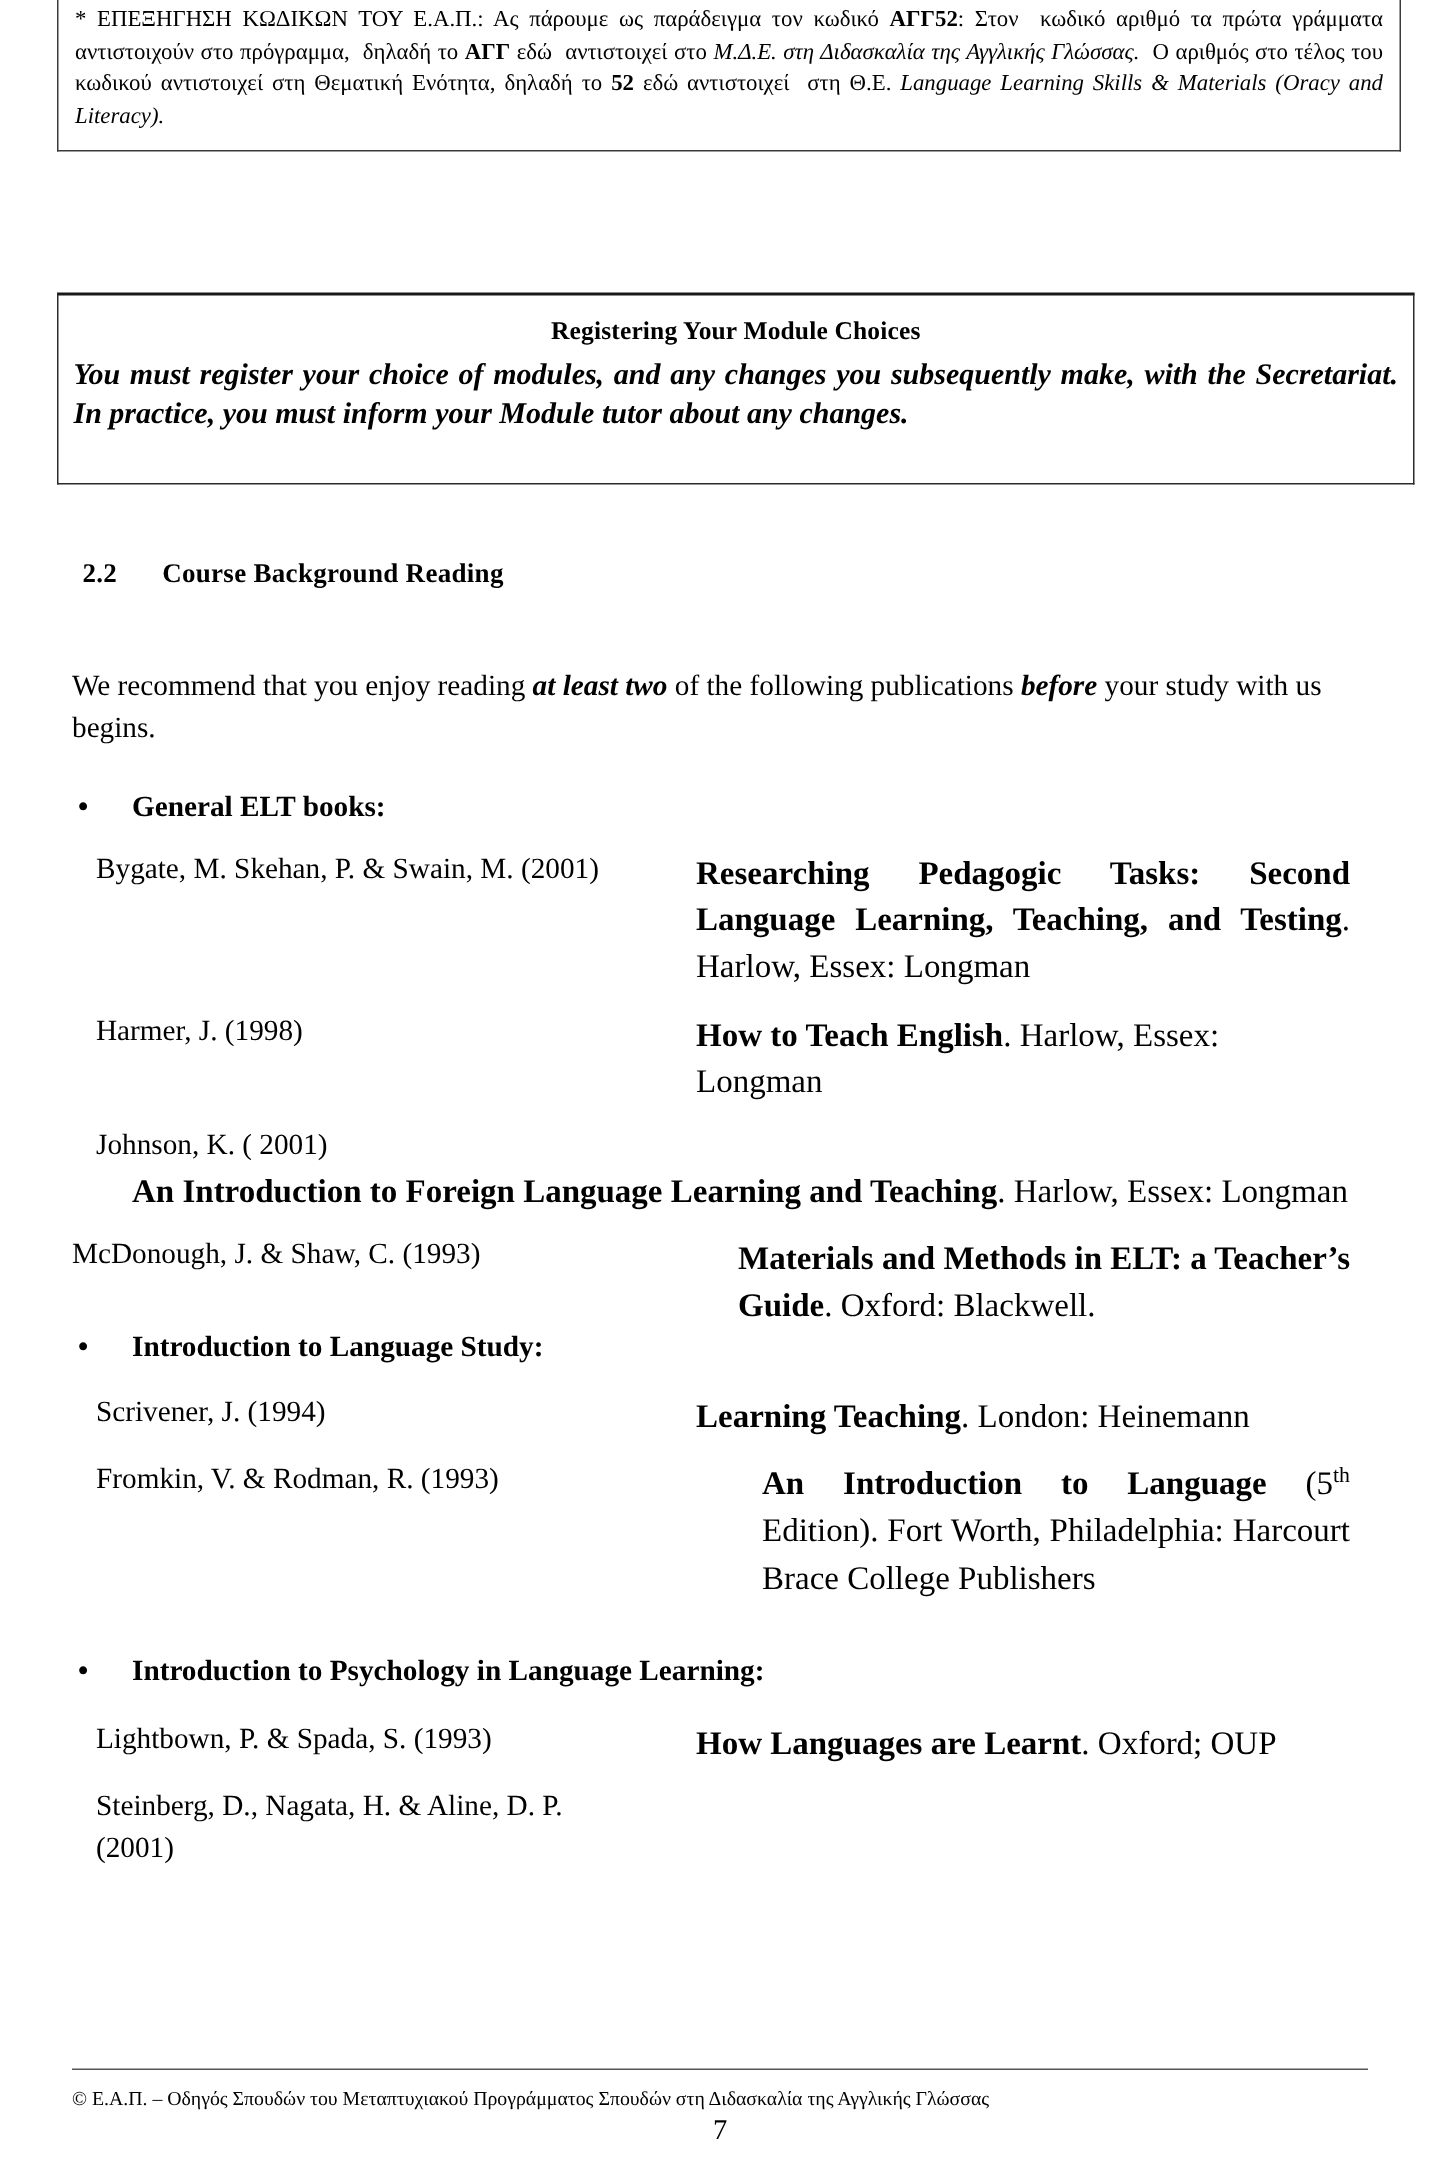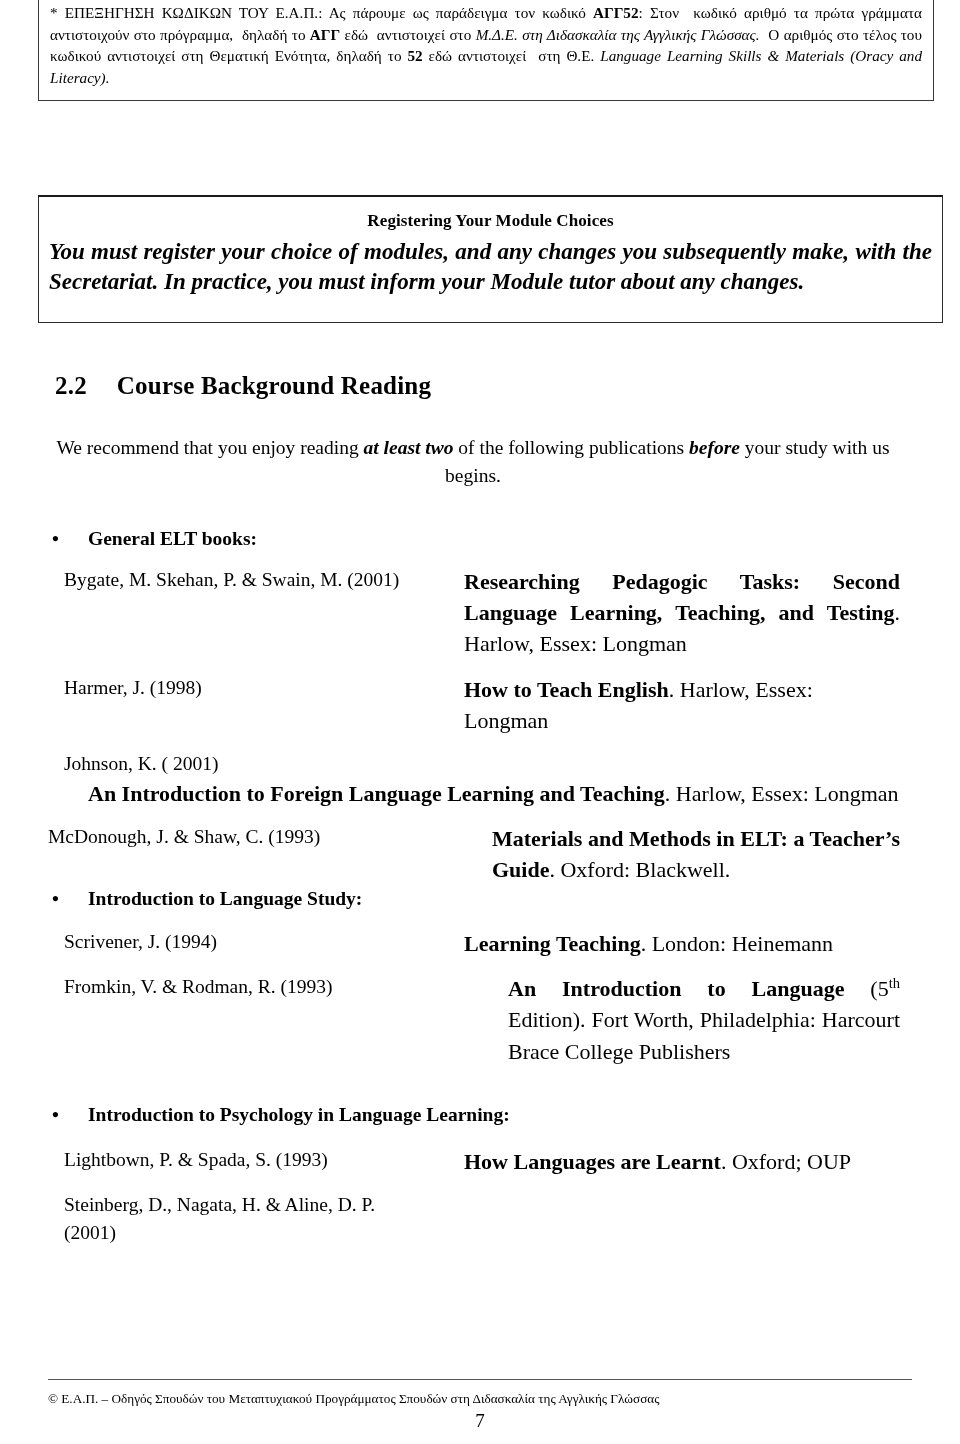--- a/index.html
+++ b/index.html
@@ -56,49 +56,49 @@
   }
   .register-title {
     text-align: center;
     font-weight: bold;
     font-size: 17px;
     margin: 0 0 6px 0;
     letter-spacing: 0.1px;
   }
   .register-body {
     margin: 0;
-    font-size: 23px;
+    font-size: 20px;
     font-weight: bold;
     font-style: italic;
     line-height: 1.32;
     text-align: justify;
     text-justify: inter-word;
   }
 
   
   .sec-heading {
     position: absolute;
     left: 55px;
     top: 372px;
-    font-size: 25px;
+    font-size: 18px;
     font-weight: bold;
     letter-spacing: 0.2px;
     white-space: nowrap;
   }
   .sec-heading .num { margin-right: 30px; }
 
   
   .intro-par {
     position: absolute;
     left: 48px;
-    top: 434px;
+    top: 444px;
     width: 850px;
     font-size: 19.5px;
     line-height: 1.45;
-    text-align: center;
+    text-align: left;
   }
   .intro-par b { font-weight: bold; font-style: italic; }
 
   
   .group-head {
     position: absolute;
     font-size: 19.5px;
     font-weight: bold;
     white-space: nowrap;
   }

